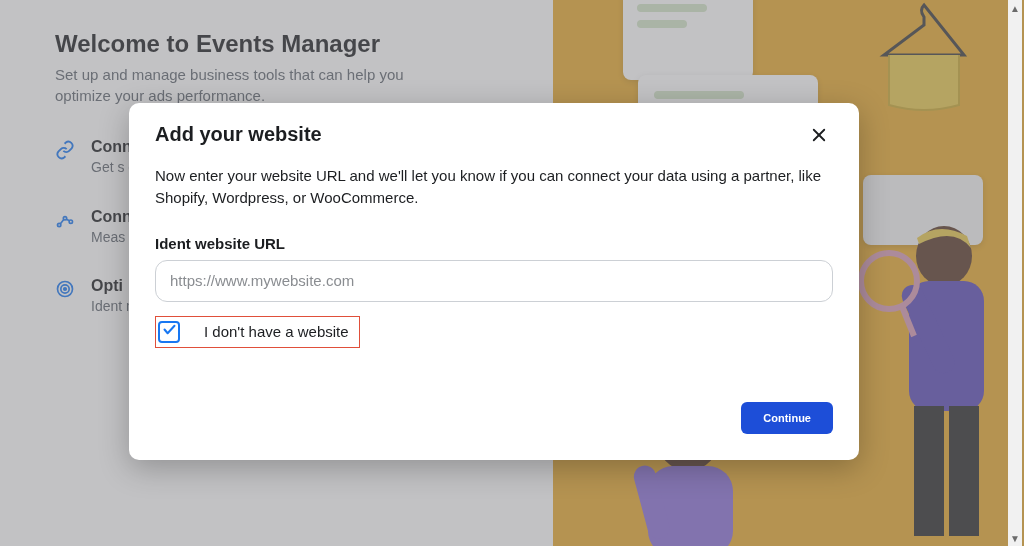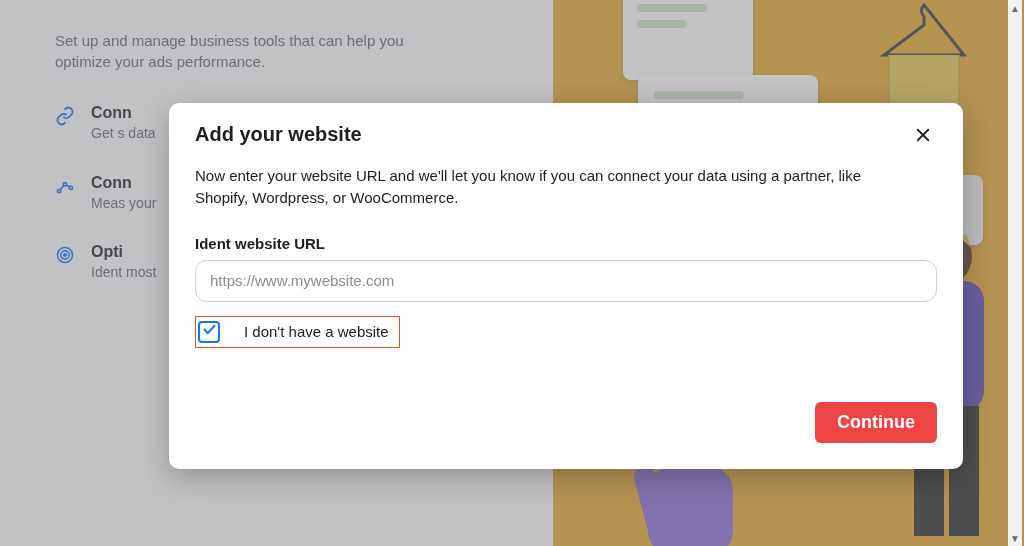--- a/index.html
+++ b/index.html
@@ -116,26 +116,25 @@
     }
     .overlay {
       position: absolute;
       inset: 0;
       background: rgba(120, 120, 125, 0.45);
     }
     .modal {
       position: absolute;
       left: 129px;
       top: 103px;
-      width: 794px;
+      width: 730px;
       background: #fff;
       border-radius: 10px;
       box-shadow: 0 8px 30px rgba(0,0,0,0.25);
       padding: 20px 26px 26px 26px;
-      margin-left: 40px;
     }
     .modal-header {
       display: flex;
       justify-content: space-between;
       align-items: flex-start;
     }
     .modal-title {
       font-size: 20px;
       font-weight: 700;
       color: #1c1e21;
@@ -195,26 +194,26 @@
     .checkbox-label {
       font-size: 15px;
       color: #1c1e21;
     }
     .modal-footer {
       display: flex;
       justify-content: flex-end;
       margin-top: 54px;
     }
     .continue-btn {
-      background: #ef4444;
+      background: #1d4ed8;
       color: #fff;
       border: none;
       padding: 10px 22px;
       border-radius: 6px;
-      font-size: 18px;
+      font-size: 11px;
       font-weight: 700;
       cursor: pointer;
     }
     .scrollbar-track {
       position: absolute;
       right: 2px;
       top: 0;
       bottom: 0;
       width: 14px;
       background: #f1f1f1;
@@ -228,20 +227,21 @@
       color: #6b6b6b;
       font-size: 10px;
     }
     .scrollbar-arrow.down { position: absolute; bottom: 0; }
   </style>
 </head>
 <body>
 
 <div class="page-bg">
   <div class="left-panel">
+    <h1 class="page-title">Welcome to Events Manager</h1>
     <p class="page-subtitle">Set up and manage business tools that can help you optimize your ads performance.</p>
     <div class="features">
       <div class="feature">
         <span class="feature-icon">
           <svg viewBox="0 0 24 24" width="20" height="20" fill="none" stroke="currentColor" stroke-width="2.2">
               <path d="M10 13a5 5 0 0 0 7 0l3-3a5 5 0 0 0-7-7l-1.5 1.5"></path>
               <path d="M14 11a5 5 0 0 0-7 0l-3 3a5 5 0 0 0 7 7l1.5-1.5"></path>
             </svg>
         </span>
         <div>

